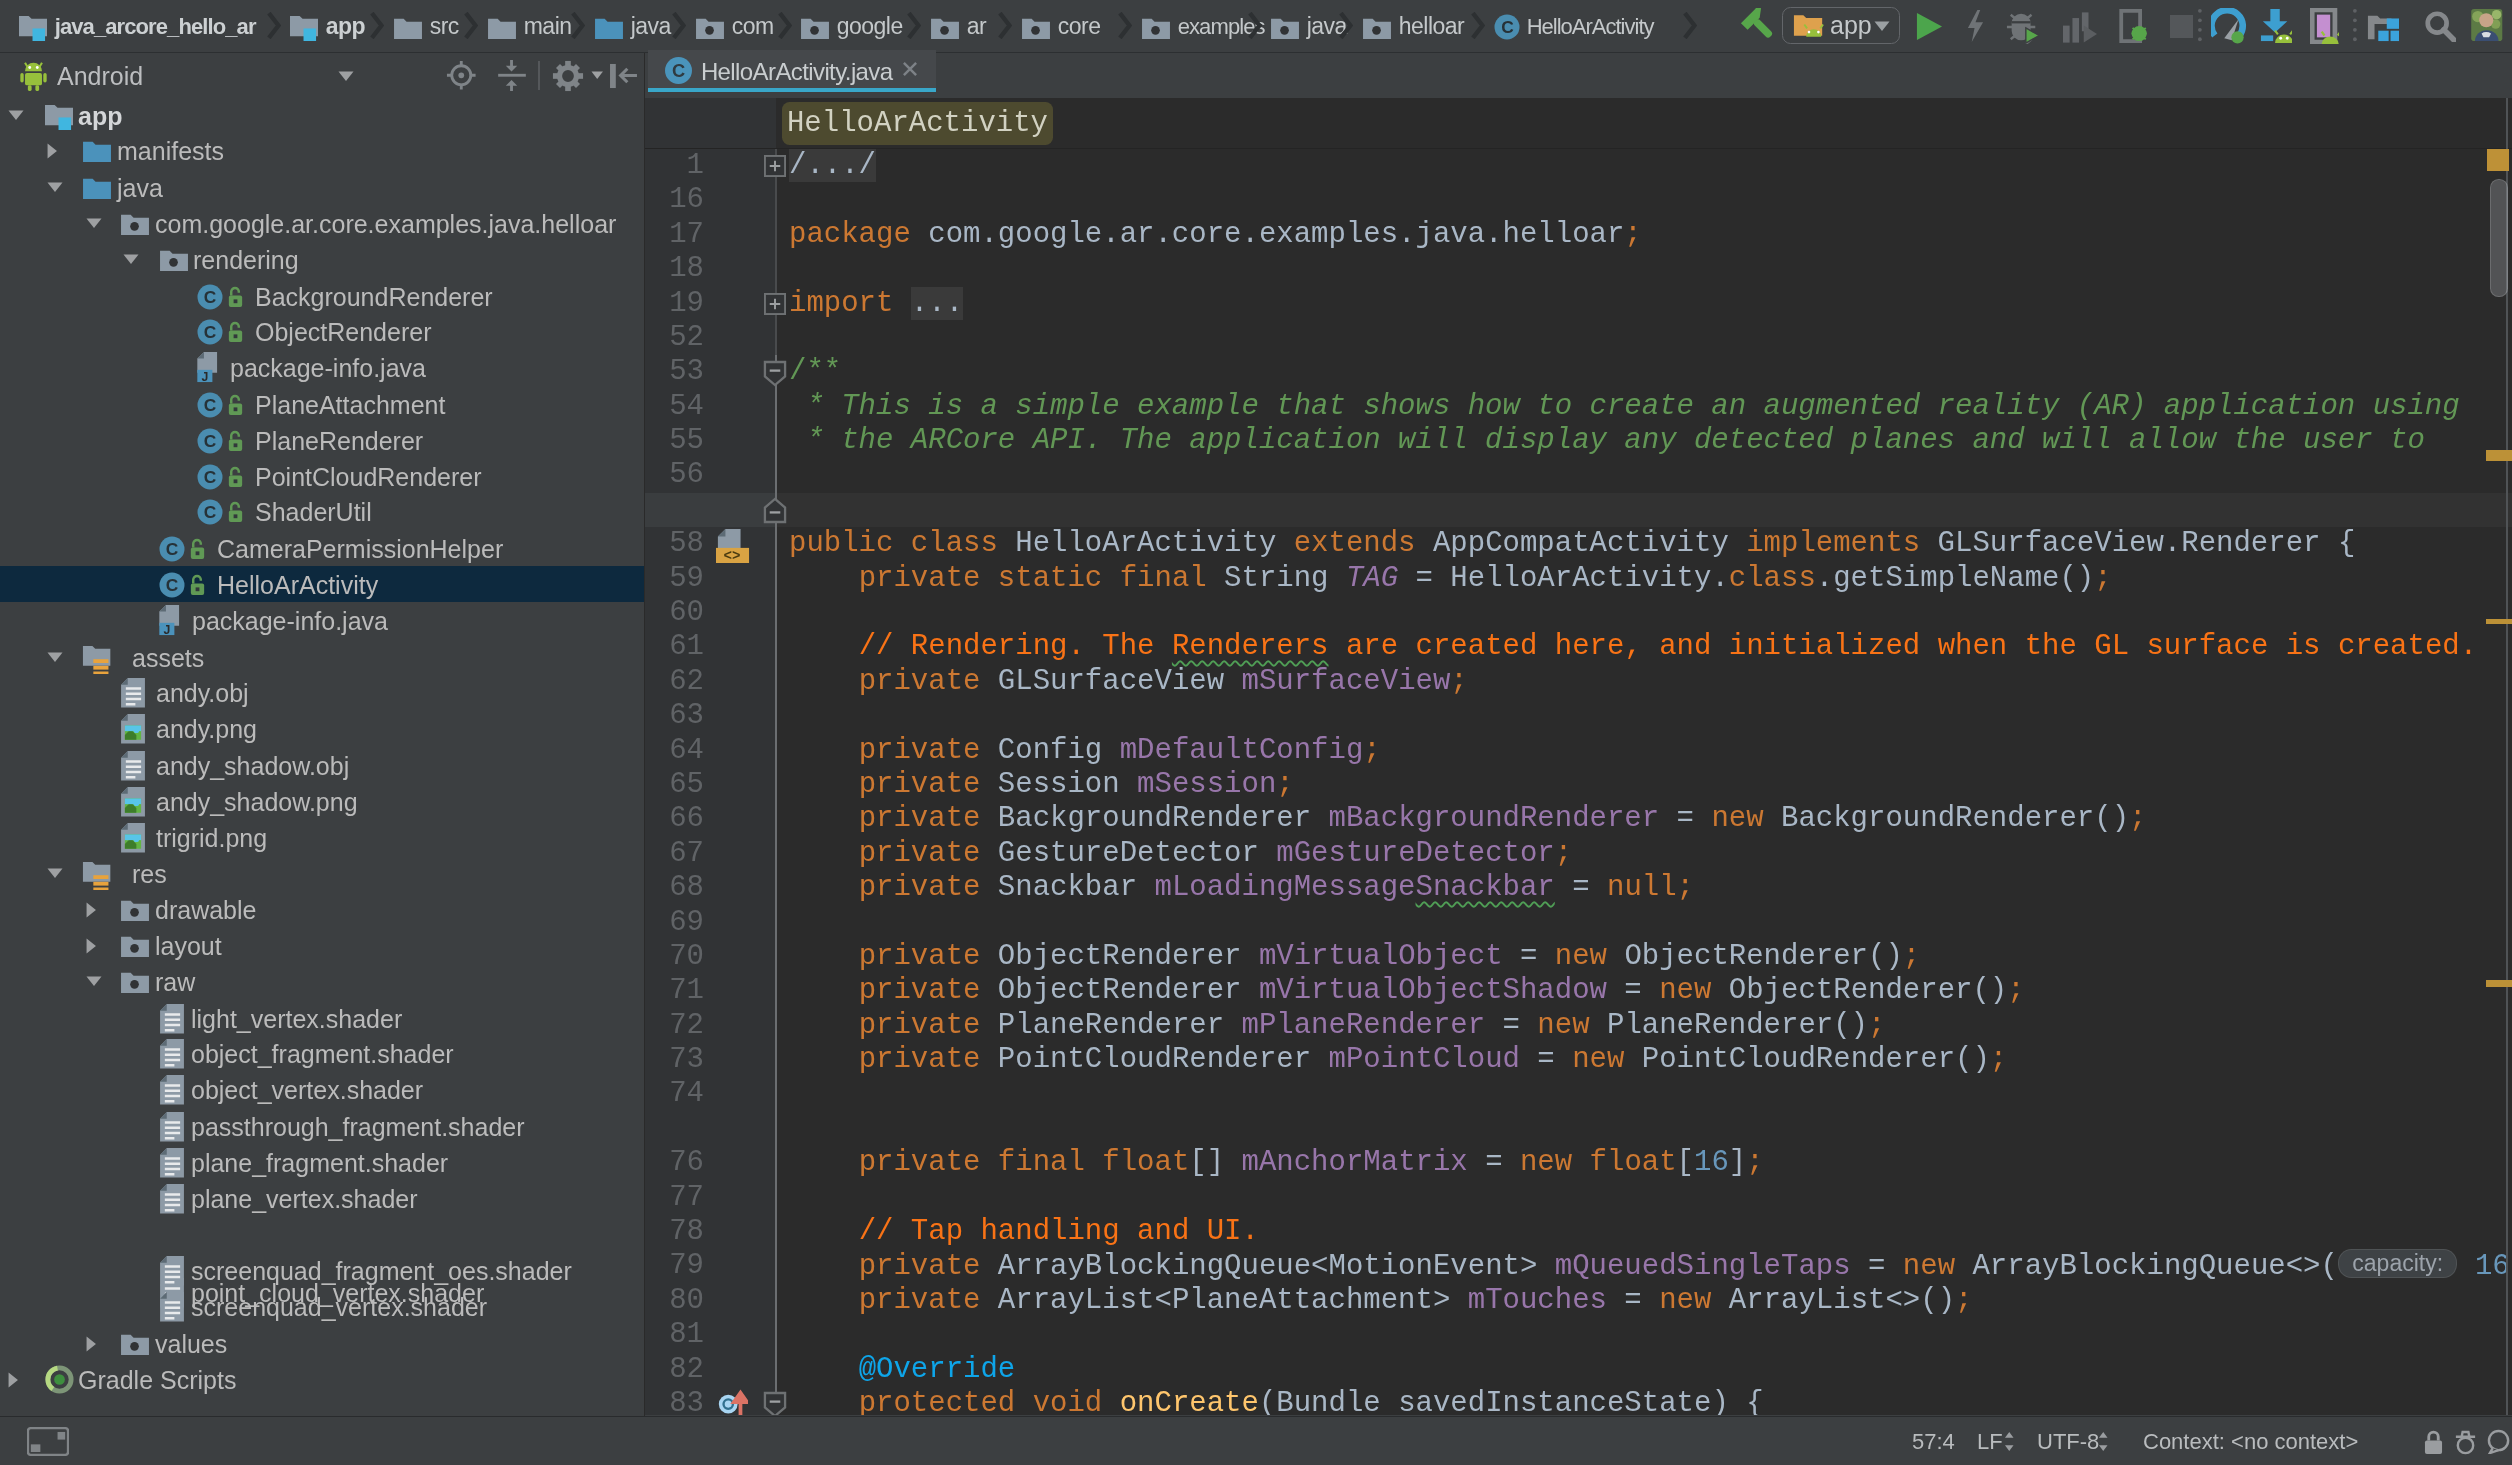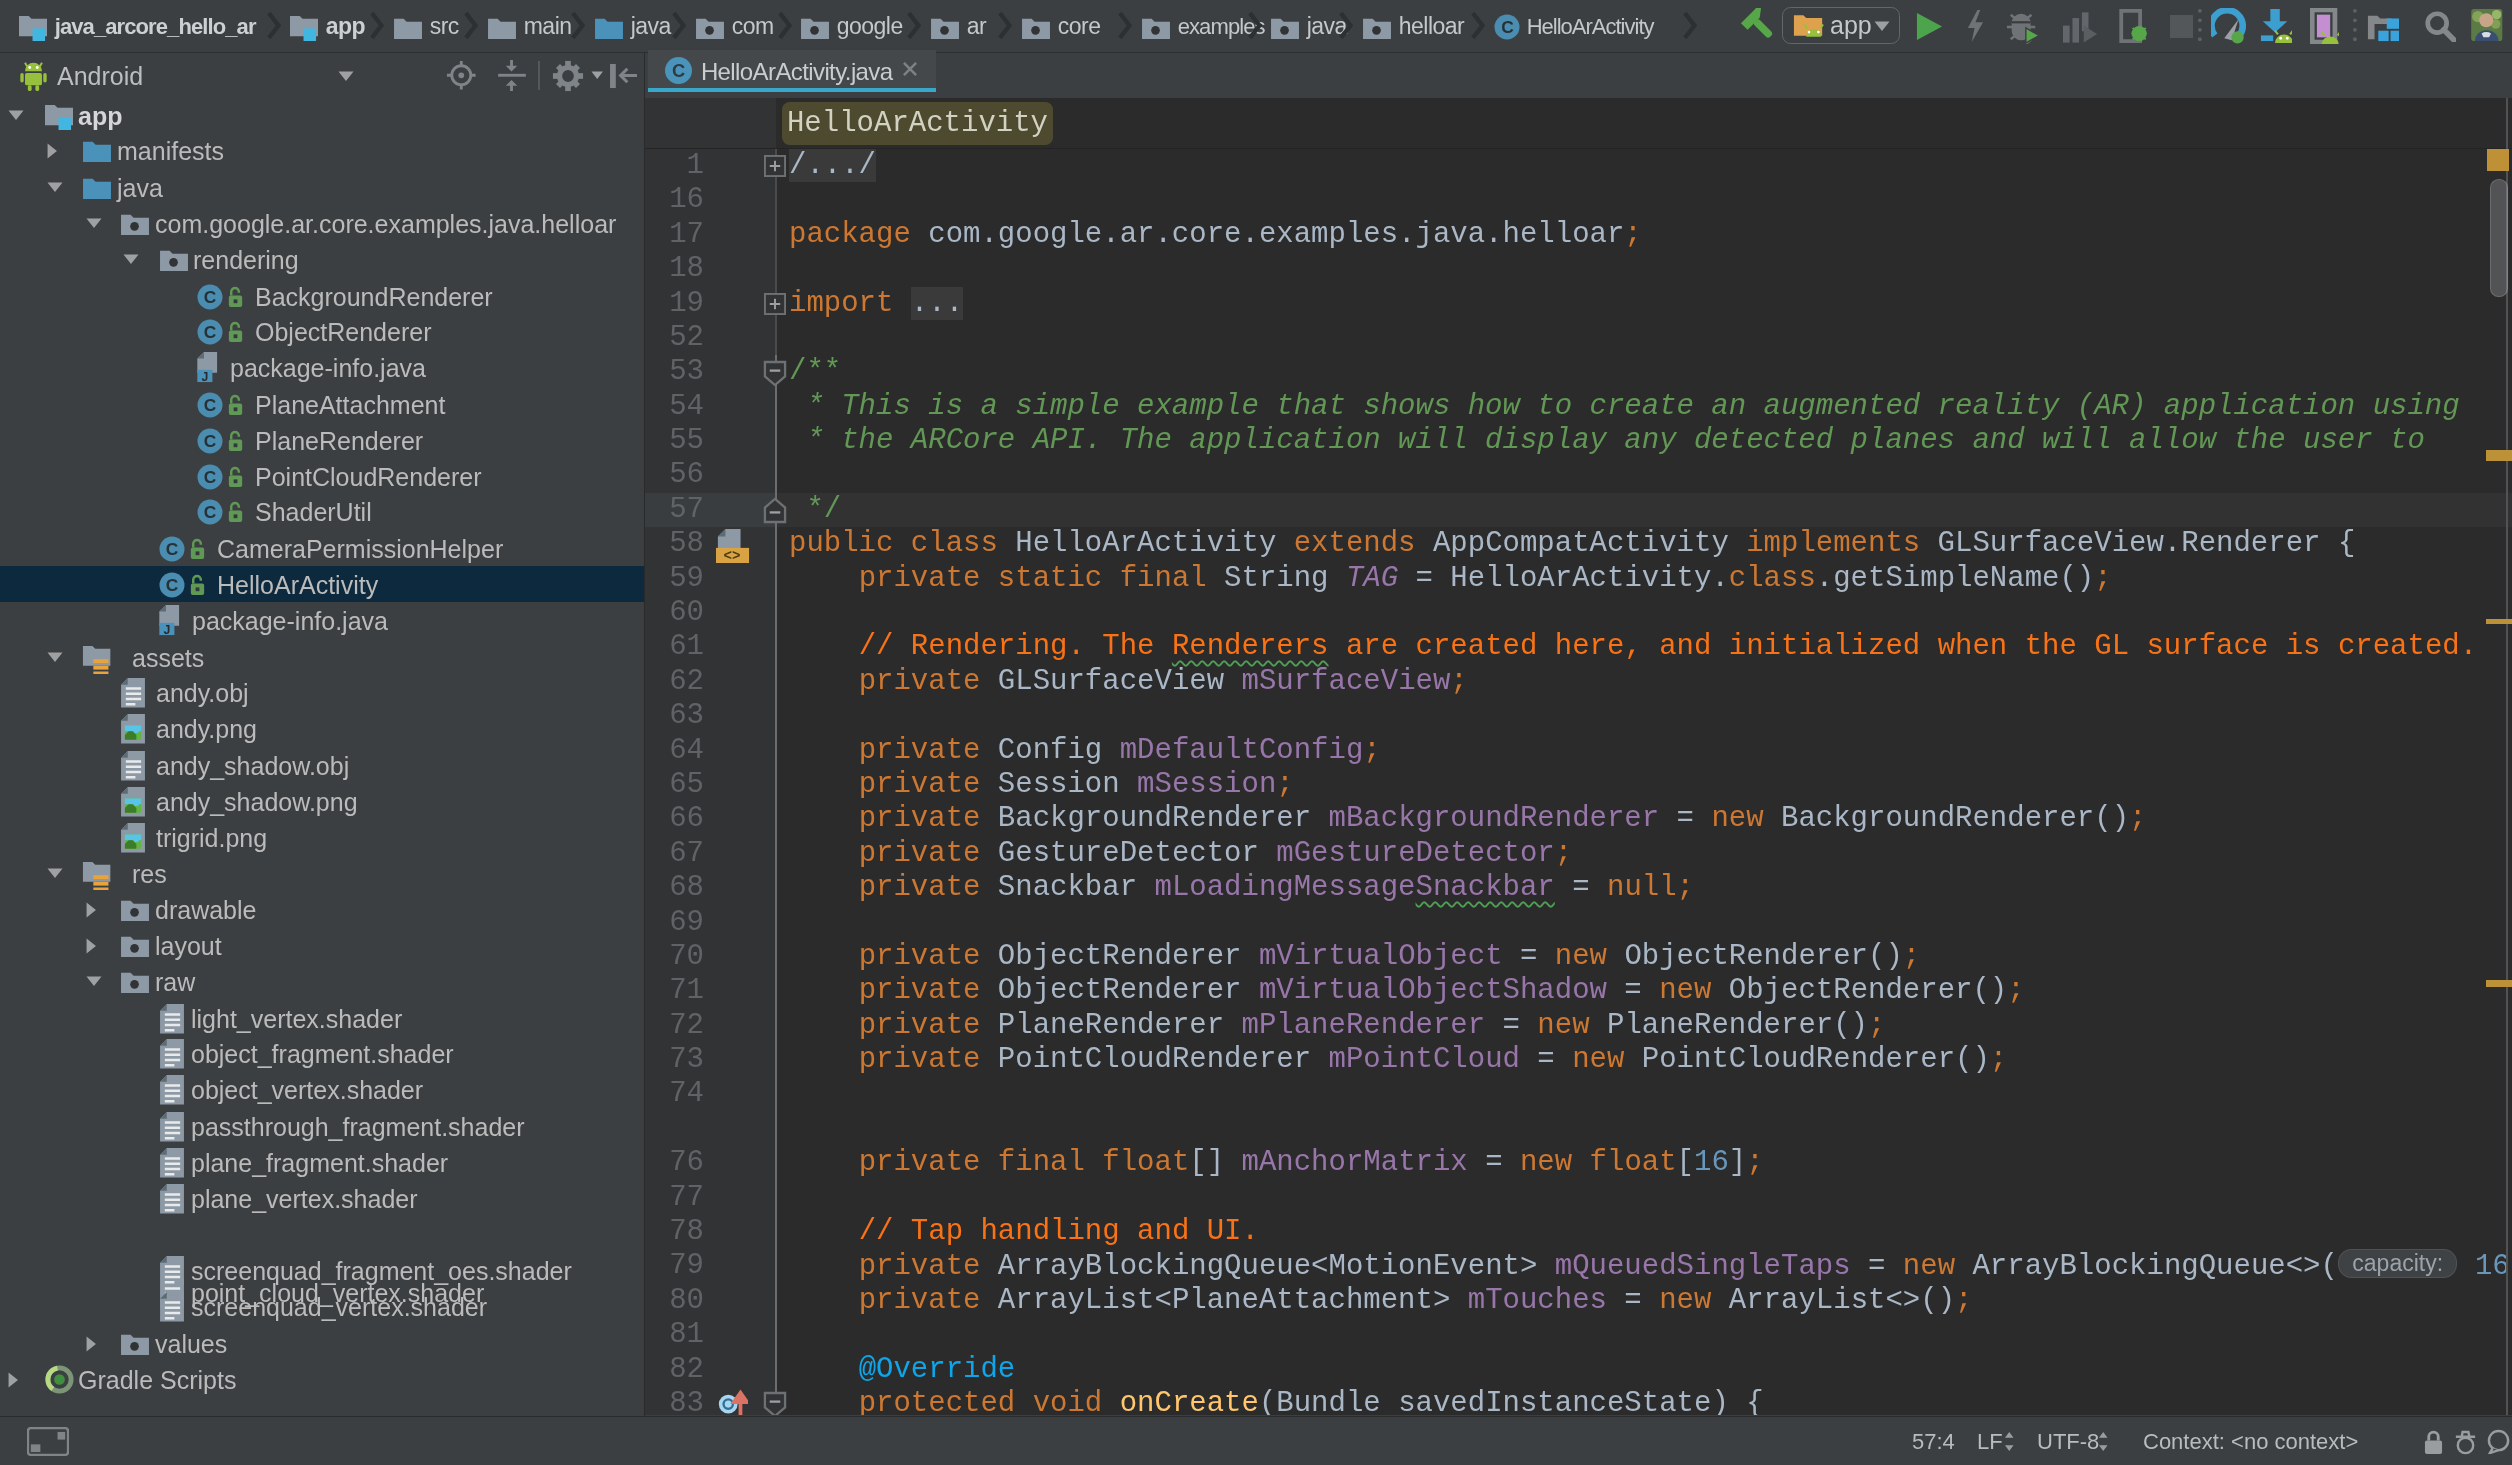--- a/index.html
+++ b/index.html
@@ -924,21 +924,20 @@
 <div class="cl" style="top:0px"><span class="ln">1</span><span class="ct"><span class="fold">/.../</span></span></div>
 <div class="cl" style="top:34px"><span class="ln">16</span><span class="ct"></span></div>
 <div class="cl" style="top:69px"><span class="ln">17</span><span class="ct"><span class="k">package</span> com.google.ar.core.examples.java.helloar<span class="k">;</span></span></div>
 <div class="cl" style="top:103px"><span class="ln">18</span><span class="ct"></span></div>
 <div class="cl" style="top:138px"><span class="ln">19</span><span class="ct"><span class="k">import</span> <span class="fold">...</span></span></div>
 <div class="cl" style="top:172px"><span class="ln">52</span><span class="ct"></span></div>
 <div class="cl" style="top:206px"><span class="ln">53</span><span class="ct"><span class="j0">/**</span></span></div>
 <div class="cl" style="top:241px"><span class="ln">54</span><span class="ct"><span class="j"> * This is a simple example that shows how to create an augmented reality (AR) application using</span></span></div>
 <div class="cl" style="top:275px"><span class="ln">55</span><span class="ct"><span class="j"> * the ARCore API. The application will display any detected planes and will allow the user to</span></span></div>
 <div class="cl" style="top:309px"><span class="ln">56</span></div>
-<div class="cl" style="top:344px"><span class="ln">57</span><span class="ct"><span class="j0"> */</span></span></div>
 <div class="cl" style="top:378px"><span class="ln">58</span><span class="ct"><span class="k">public class</span> HelloArActivity <span class="k">extends</span> AppCompatActivity <span class="k">implements</span> GLSurfaceView.Renderer {</span></div>
 <div class="cl" style="top:413px"><span class="ln">59</span><span class="ct">    <span class="k">private static final</span> String <span class="sf">TAG</span> = HelloArActivity.<span class="k">class</span>.getSimpleName()<span class="k">;</span></span></div>
 <div class="cl" style="top:447px"><span class="ln">60</span><span class="ct"></span></div>
 <div class="cl" style="top:481px"><span class="ln">61</span><span class="ct">    <span class="c">// Rendering. The <span class="sq">Renderers</span> are created here, and initialized when the GL surface is created.</span></span></div>
 <div class="cl" style="top:516px"><span class="ln">62</span><span class="ct">    <span class="k">private</span> GLSurfaceView <span class="f">mSurfaceView</span><span class="k">;</span></span></div>
 <div class="cl" style="top:550px"><span class="ln">63</span><span class="ct"></span></div>
 <div class="cl" style="top:585px"><span class="ln">64</span><span class="ct">    <span class="k">private</span> Config <span class="f">mDefaultConfig</span><span class="k">;</span></span></div>
 <div class="cl" style="top:619px"><span class="ln">65</span><span class="ct">    <span class="k">private</span> Session <span class="f">mSession</span><span class="k">;</span></span></div>
 <div class="cl" style="top:653px"><span class="ln">66</span><span class="ct">    <span class="k">private</span> BackgroundRenderer <span class="f">mBackgroundRenderer</span> = <span class="k">new</span> BackgroundRenderer()<span class="k">;</span></span></div>
 <div class="cl" style="top:688px"><span class="ln">67</span><span class="ct">    <span class="k">private</span> GestureDetector <span class="f">mGestureDetector</span><span class="k">;</span></span></div>

